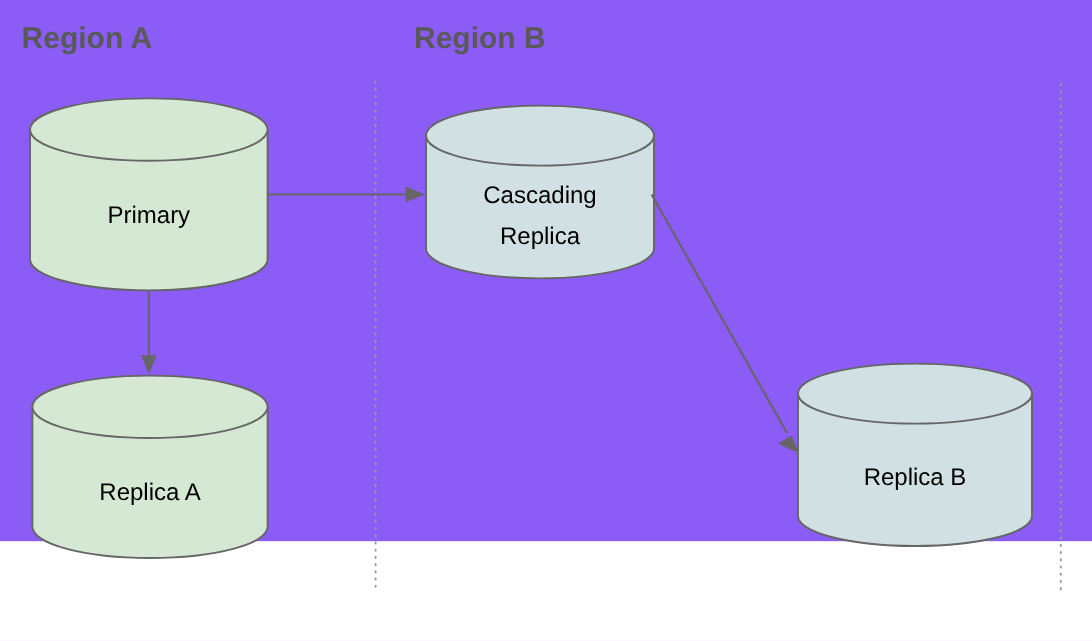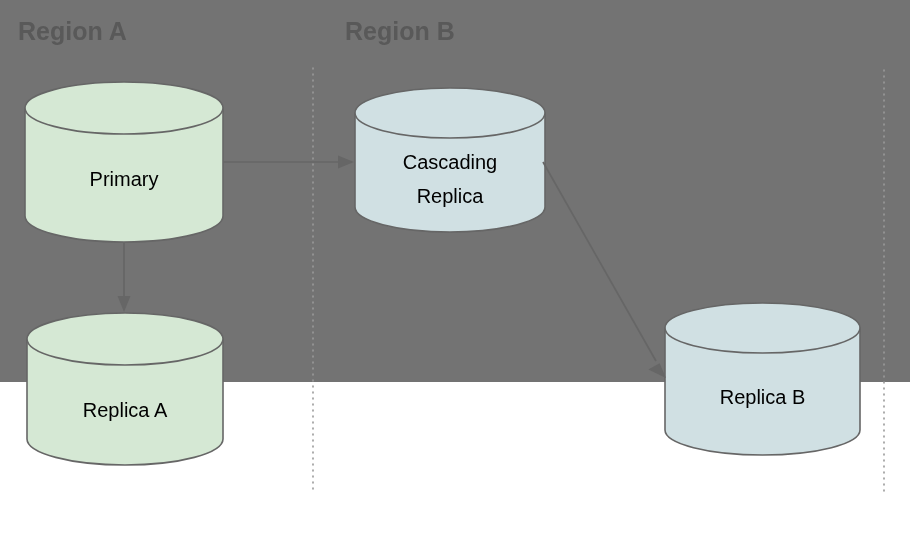--- a/index.html
+++ b/index.html
@@ -10,22 +10,22 @@
   }
   body {
     width: 910px;
     height: 534px;
     overflow: hidden;
     font-family: "Liberation Sans", sans-serif;
   }
   #canvas {
     position: relative;
     width: 910px;
-    height: 382px;
-    background: #737373;
+    height: 451px;
+    background: #8b5cf6;
   }
   #diagram-svg {
     position: absolute;
     left: 0;
     top: 0;
     width: 910px;
     height: 534px;
   }
   .region-label {
     font-family: "Liberation Sans", sans-serif;

